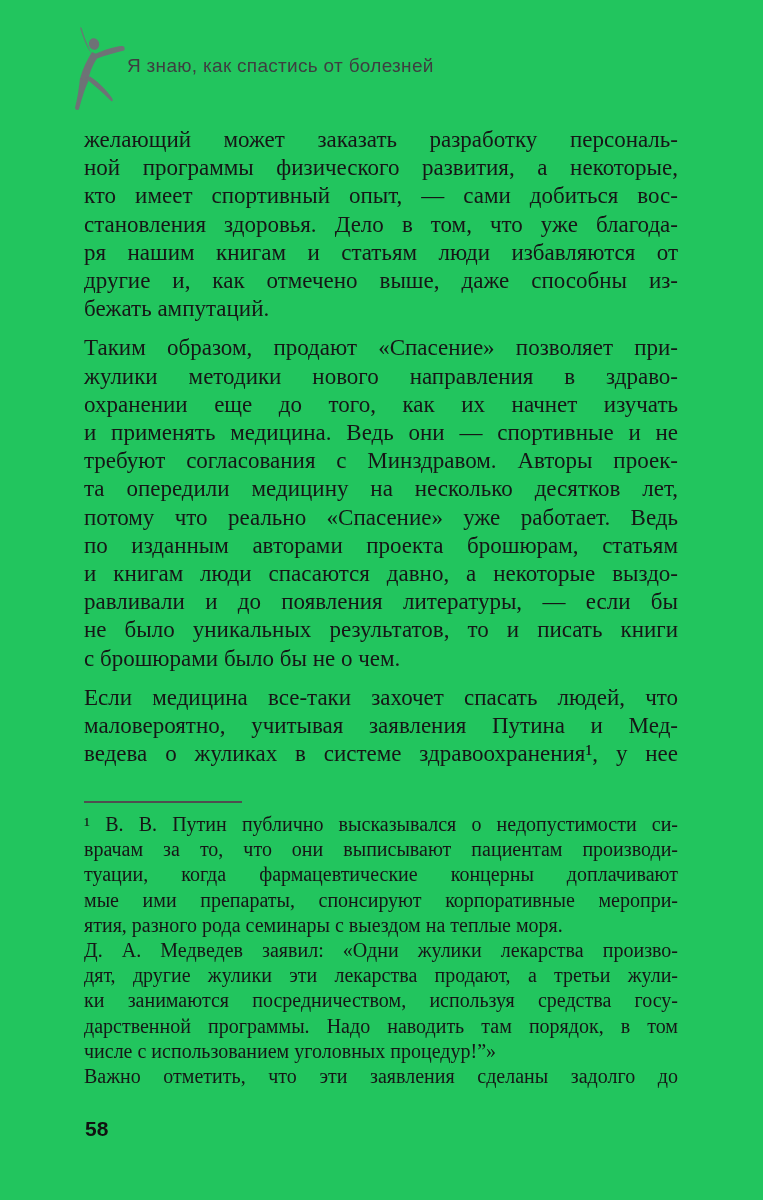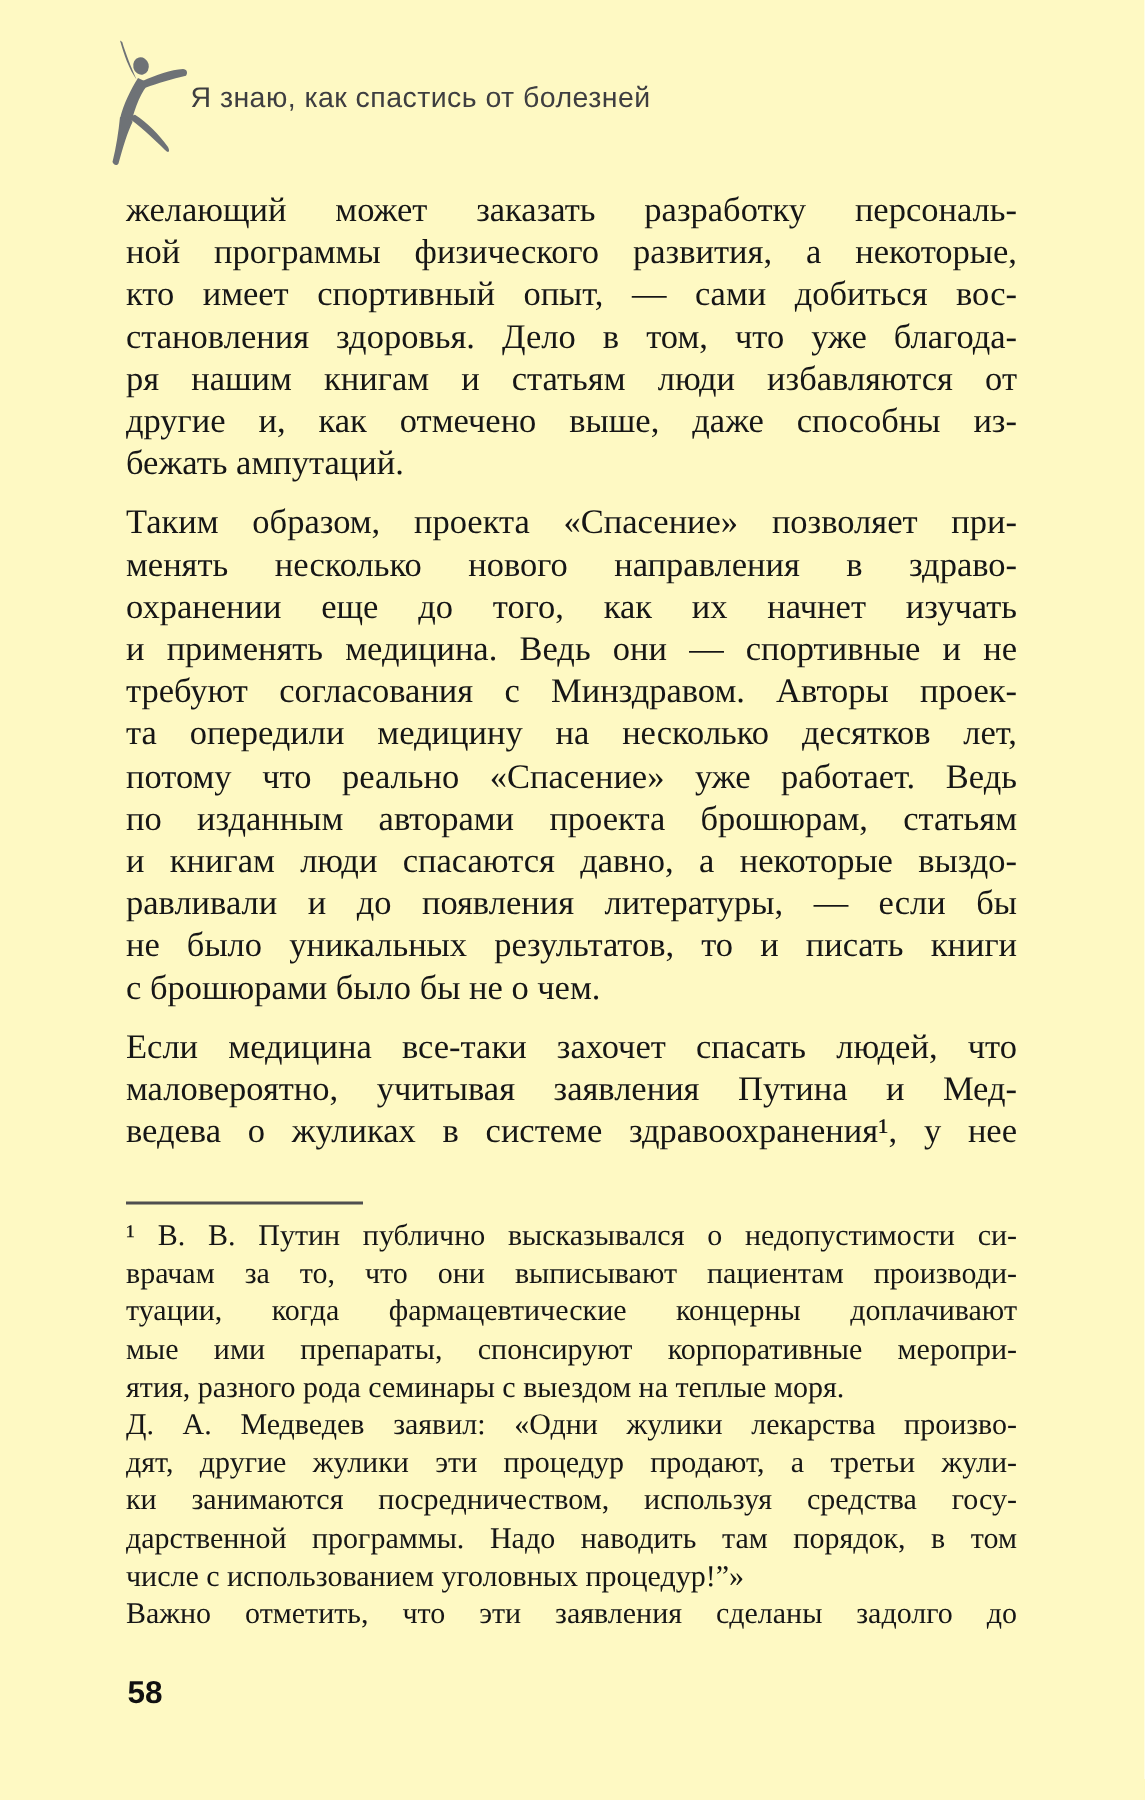--- a/index.html
+++ b/index.html
@@ -1,19 +1,19 @@
 <!DOCTYPE html>
 <html lang="ru"><head>
 <meta charset="utf-8">
 <style>
   html,body { margin:0; padding:0; background:#ffffff; }
   .page {
     position:relative;
     width:763px; height:1200px;
-    background:#fef9c3;
+    background:#22c55e;
     overflow:hidden;
     font-family:"Liberation Serif", serif;
     color:#161616;
   }
   
   .logo {
     position:absolute; left:72px; top:26px;
     width:58px; height:86px;
   }
   .running-title {
@@ -85,22 +85,22 @@
       <div class="para">
         <div class="ln">желающий может заказать разработку персональ-</div>
         <div class="ln">ной программы физического развития, а некоторые,</div>
         <div class="ln">кто имеет спортивный опыт, — сами добиться вос-</div>
         <div class="ln">становления здоровья. Дело в том, что уже благода-</div>
         <div class="ln">ря нашим книгам и статьям люди избавляются от</div>
         <div class="ln">другие и, как отмечено выше, даже способны из-</div>
         <div class="ln">бежать ампутаций.</div>
       </div>
       <div class="para">
-        <div class="ln">Таким образом, проекта «Спасение» позволяет при-</div>
-        <div class="ln">менять несколько нового направления в здраво-</div>
+        <div class="ln">Таким образом, продают «Спасение» позволяет при-</div>
+        <div class="ln">жулики методики нового направления в здраво-</div>
         <div class="ln">охранении еще до того, как их начнет изучать</div>
         <div class="ln">и применять медицина. Ведь они — спортивные и не</div>
         <div class="ln">требуют согласования с Минздравом. Авторы проек-</div>
         <div class="ln">та опередили медицину на несколько десятков лет,</div>
         <div class="ln">потому что реально «Спасение» уже работает. Ведь</div>
         <div class="ln">по изданным авторами проекта брошюрам, статьям</div>
         <div class="ln">и книгам люди спасаются давно, а некоторые выздо-</div>
         <div class="ln">равливали и до появления литературы, — если бы</div>
         <div class="ln">не было уникальных результатов, то и писать книги</div>
         <div class="ln">с брошюрами было бы не о чем.</div>
@@ -117,21 +117,21 @@
     <div>
         <div class="para">
           <div class="ln">¹ В. В. Путин публично высказывался о недопустимости си-</div>
           <div class="ln">врачам за то, что они выписывают пациентам производи-</div>
           <div class="ln">туации, когда фармацевтические концерны доплачивают</div>
           <div class="ln">мые ими препараты, спонсируют корпоративные меропри-</div>
           <div class="ln">ятия, разного рода семинары с выездом на теплые моря.</div>
         </div>
         <div class="para">
           <div class="ln">Д. А. Медведев заявил: «Одни жулики лекарства произво-</div>
-          <div class="ln">дят, другие жулики эти процедур продают, а третьи жули-</div>
+          <div class="ln">дят, другие жулики эти лекарства продают, а третьи жули-</div>
           <div class="ln">ки занимаются посредничеством, используя средства госу-</div>
           <div class="ln">дарственной программы. Надо наводить там порядок, в том</div>
           <div class="ln">числе с использованием уголовных процедур!”»</div>
         </div>
         <div class="para cont">
           <div class="ln">Важно отметить, что эти заявления сделаны задолго до</div>
         </div>
       </div>
   </div>
 

